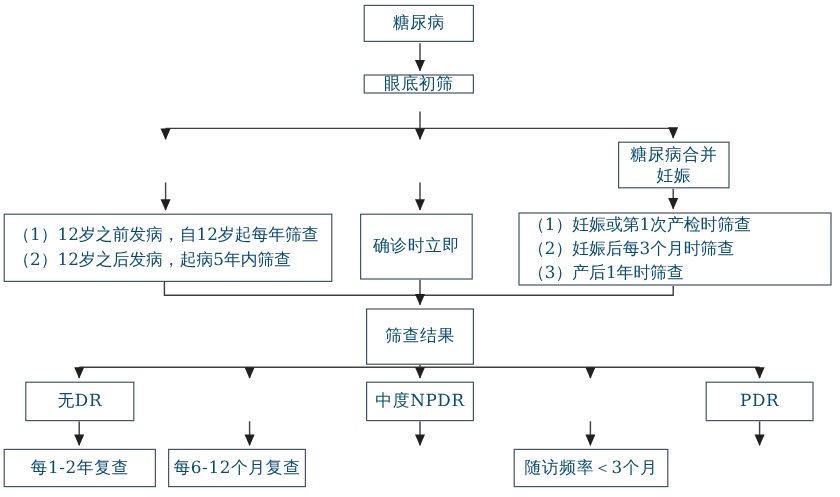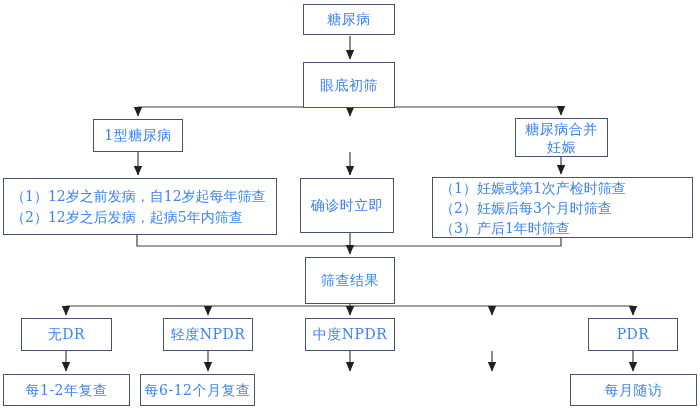--- a/index.html
+++ b/index.html
@@ -1,21 +1,21 @@
 <!DOCTYPE html>
 <html><head>
 <meta charset="utf-8">
 <style>
   html,body{margin:0;padding:0;background:#ffffff;}
   #canvas{
     position:relative;
     width:700px;height:414px;
     background:#ffffff;
     font-family:"DejaVu Serif","Liberation Serif",serif;
-    color:#3b82f6;
+    color:#0c4a6e;
     overflow:hidden;
     text-decoration:underline;
   }
   #wires{position:absolute;left:0;top:0;width:700px;height:414px;pointer-events:none;}
   .node{
     position:absolute;
     box-sizing:border-box;
     border:1.5px solid #44546A;
     background:#ffffff;
     display:flex;
@@ -77,43 +77,41 @@
       <polyline points="66,351 66,371" marker-end="url(#arw)"></polyline>
       <polyline points="208,351 208,371" marker-end="url(#arw)"></polyline>
       <polyline points="350,351 350,371" marker-end="url(#arw)"></polyline>
       <polyline points="492,351 492,371" marker-end="url(#arw)"></polyline>
       <polyline points="633,351 633,371" marker-end="url(#arw)"></polyline>
     </g>
   </svg>
 
   <div class="node" style="left:303px;top:4px;width:92px;height:31px">糖尿病</div>
 
-  <div class="node" style="left:303px;top:62px;width:92px;height:46px">眼底初筛</div>
+  <div class="node" style="left:303px;top:62px;width:92px;height:16px">眼底初筛</div>
 
-  <div class="node" style="left:93px;top:119px;width:90px;height:33px">1型糖尿病</div>
   <div class="node" style="left:515px;top:118px;width:93px;height:39px;line-height:18px">
     <div>糖尿病合并</div>
     <div>妊娠</div>
   </div>
 
   <div class="node detail" style="left:3px;top:178px;width:274px;height:57px">
     <div>（1）12岁之前发病，自12岁起每年筛查</div>
     <div>（2）12岁之后发病，起病5年内筛查</div>
   </div>
   <div class="node" style="left:300px;top:178px;width:94px;height:55px">确诊时立即</div>
   <div class="node detail" style="left:432px;top:177px;width:261px;height:61px;line-height:20px">
     <div>（1）妊娠或第1次产检时筛查</div>
     <div>（2）妊娠后每3个月时筛查</div>
     <div>（3）产后1年时筛查</div>
   </div>
 
   <div class="node" style="left:305px;top:257px;width:90px;height:47px">筛查结果</div>
 
   <div class="node" style="left:21px;top:318px;width:91px;height:33px">无DR</div>
-  <div class="node" style="left:163px;top:318px;width:90px;height:33px">轻度NPDR</div>
   <div class="node" style="left:305px;top:318px;width:90px;height:33px">中度NPDR</div>
   <div class="node" style="left:588px;top:318px;width:90px;height:33px">PDR</div>
 
   <div class="node" style="left:3px;top:374px;width:127px;height:32px">每1-2年复查</div>
   <div class="node" style="left:140px;top:374px;width:115px;height:32px">每6-12个月复查</div>
-  <div class="node" style="left:570px;top:374px;width:127px;height:32px">每月随访</div>
+  <div class="node" style="left:428px;top:374px;width:129px;height:32px">随访频率＜3个月</div>
 
 </div>
 
 </body></html>

